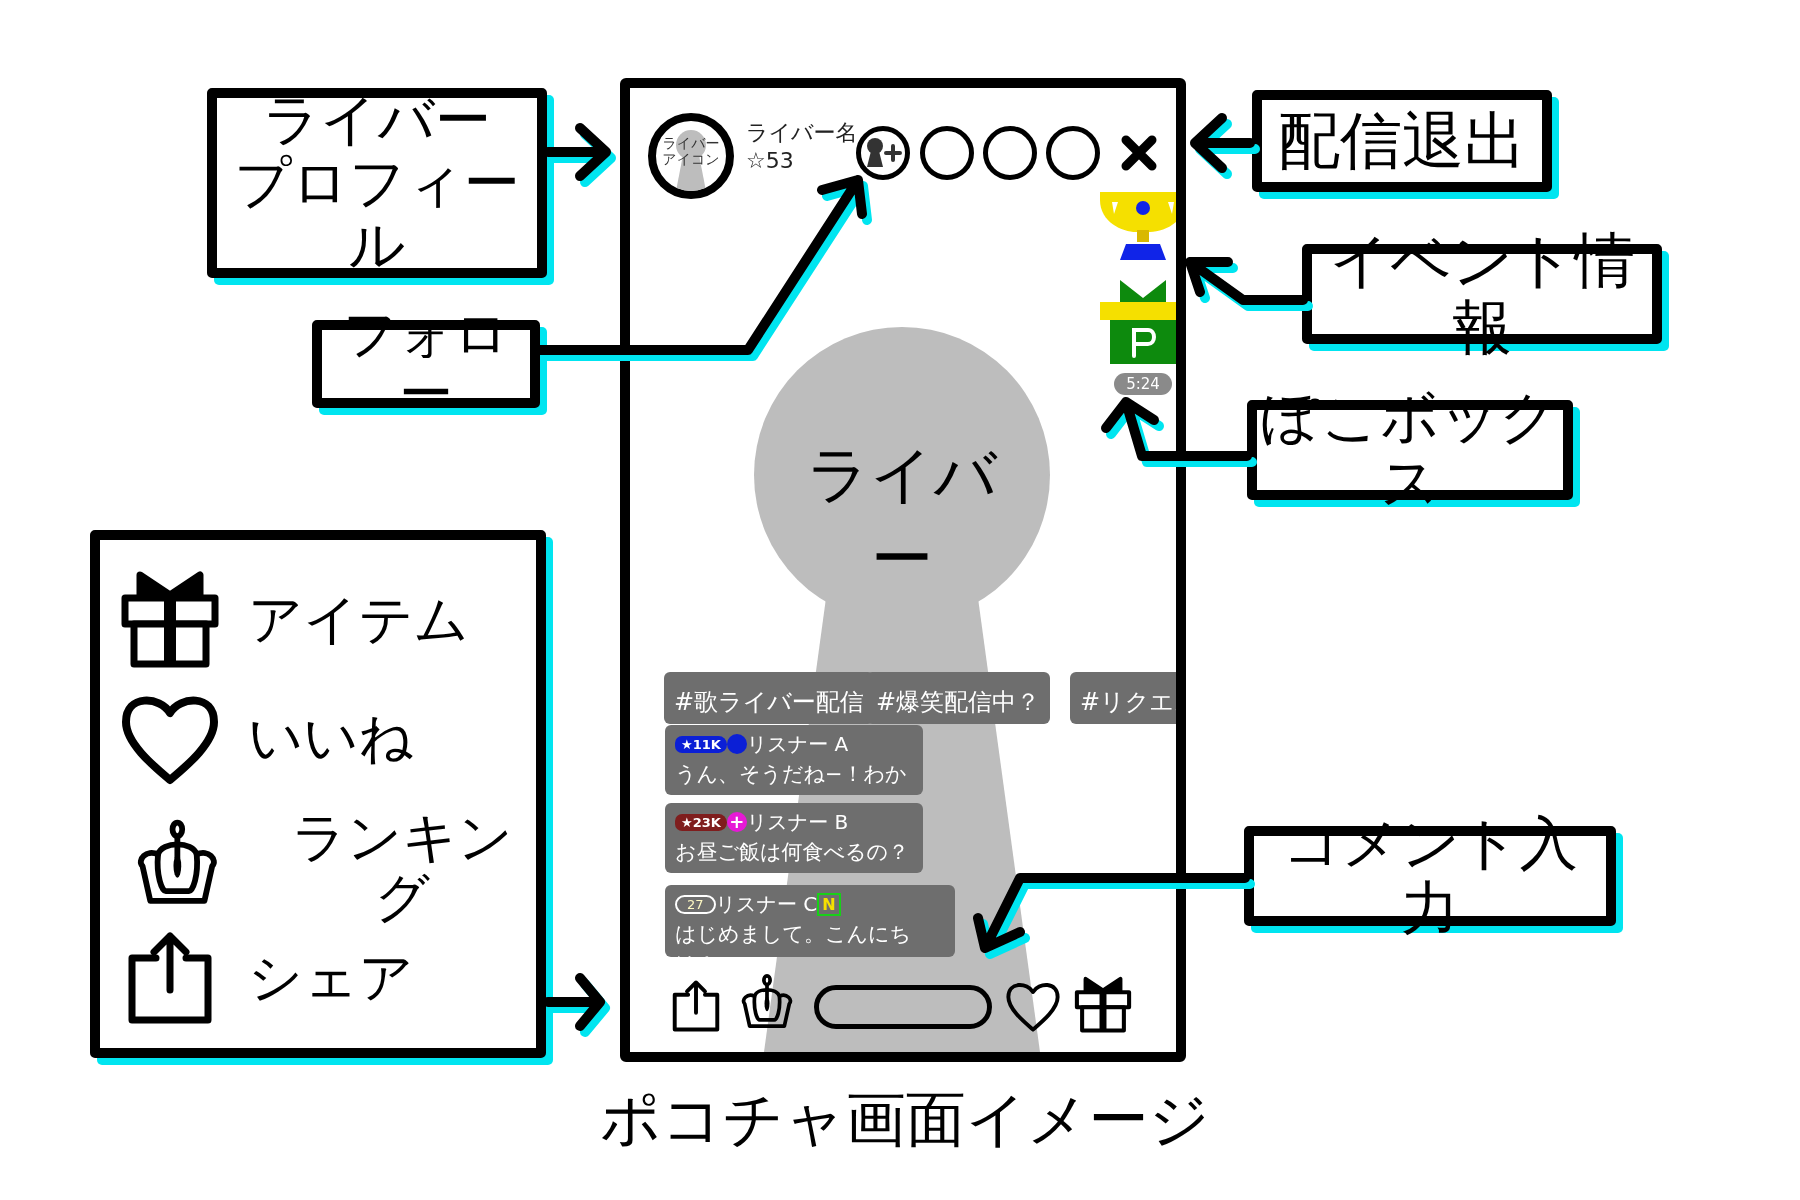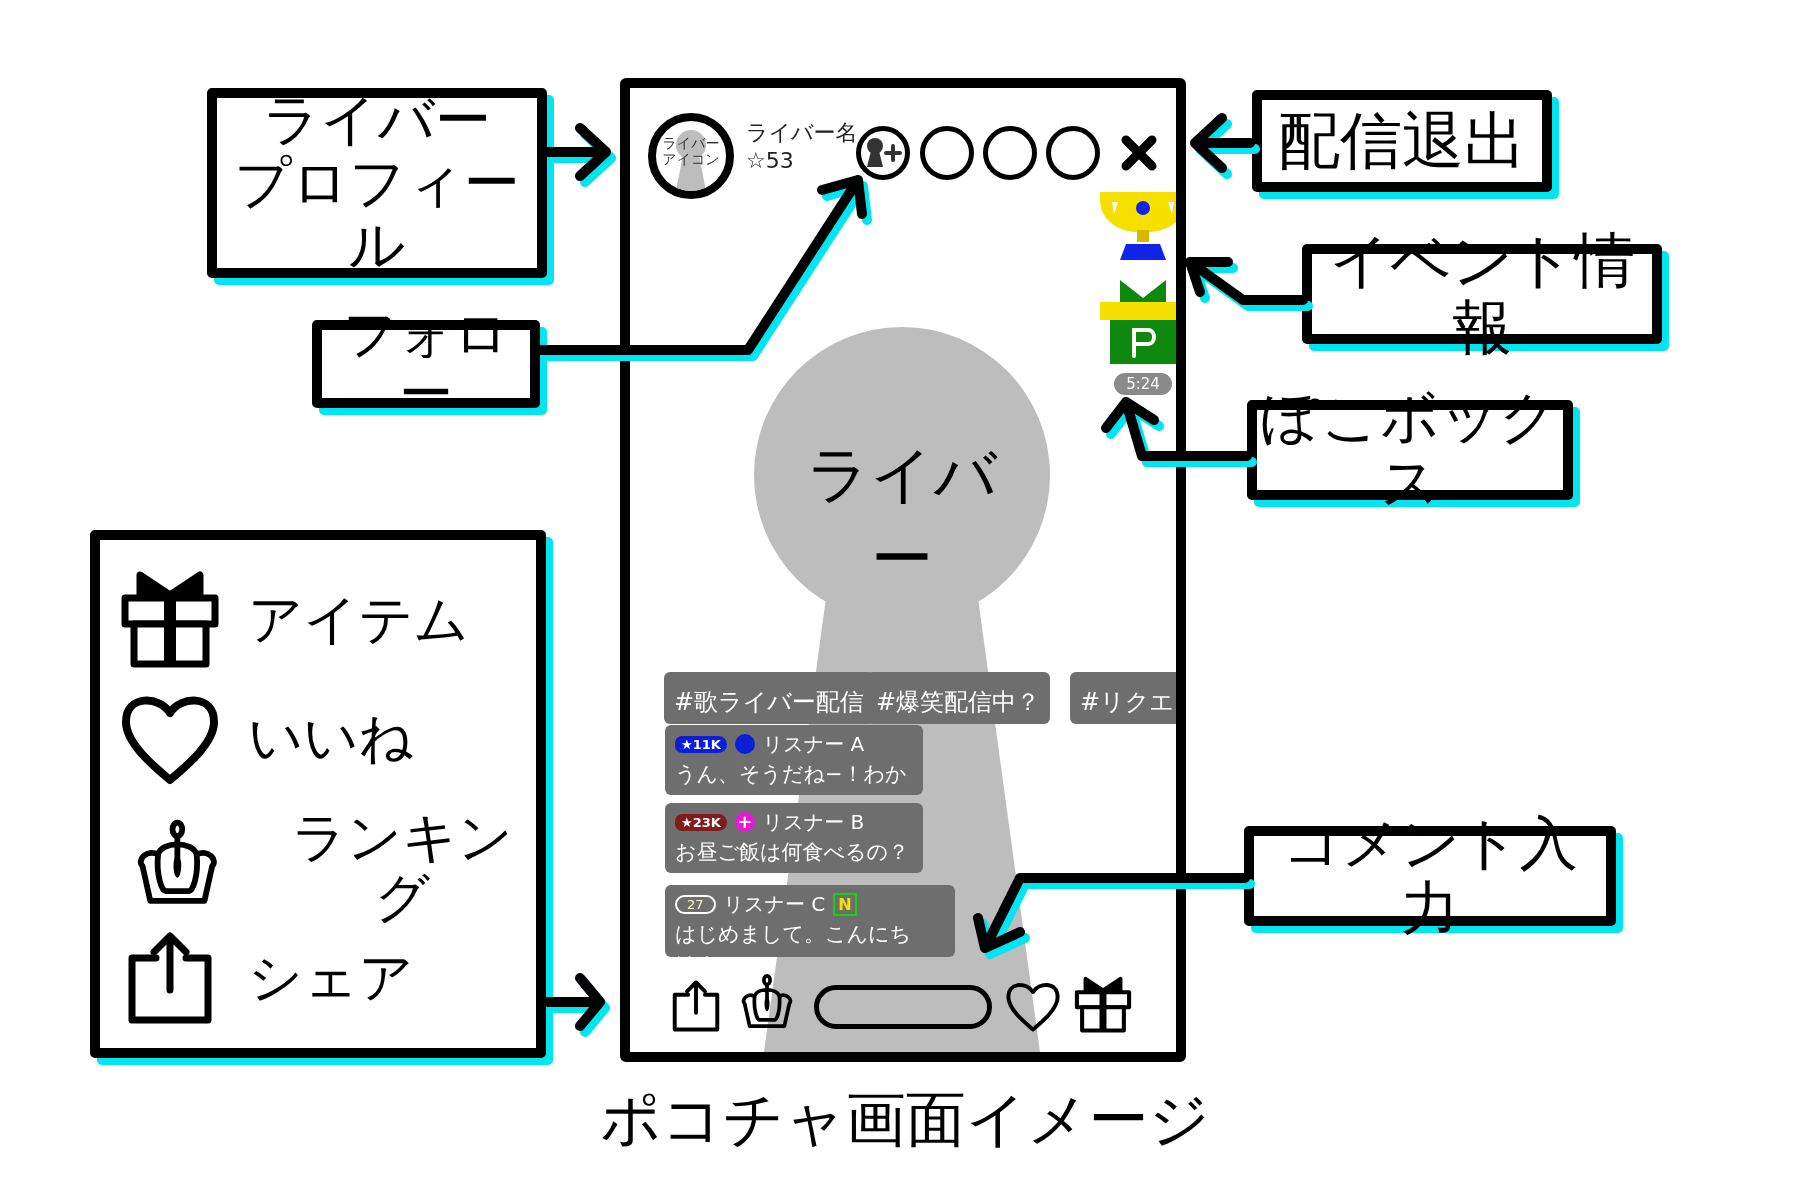--- a/index.html
+++ b/index.html
@@ -17,21 +17,21 @@
     overflow: hidden;
   }
   .chip {
     position: absolute; background: #6e6e6e; color: #fff; border-radius: 6px;
     font-size: 24px; height: 28px; line-height: 36px; padding: 12px 10px; white-space: nowrap;
   }
   .comment {
     position: absolute; background: #6e6e6e; color: #fff; border-radius: 6px;
     padding: 4px 10px 6px 10px; box-sizing: border-box;
   }
-  .comment .line1 { font-size: 20px; display: flex; align-items: center; gap: 8px; height: 30px; }
+  .comment .line1 { font-size: 20px; display: flex; align-items: center; height: 30px; }
   .comment .line2 { font-size: 21px; height: 30px; line-height: 30px; }
   .badge { font-size: 13px; font-weight: bold; color: #fff; border-radius: 10px 12px 12px 10px; padding: 1px 6px; }
   .legend-row { position: absolute; left: 0; display: flex; align-items: center; }
   .legend-row .txt { font-size: 54px; margin-left: 28px; }
 </style>
 </head>
 <body>
 
 <svg class="abs" style="left:0;top:0;z-index:5" width="1800" height="1200">
   <defs>
@@ -216,13 +216,13 @@
   <svg class="abs" style="left:444px;top:888px;" width="58" height="58" viewBox="0 0 100 100">
     <g stroke="#000" stroke-width="7" fill="#fff" stroke-linejoin="round">
       <path d="M20 5 L50 25 L80 5 L80 28 L20 28 Z" fill="#000"></path>
       <rect x="5" y="28" width="90" height="26"></rect>
       <rect x="14" y="54" width="72" height="40"></rect>
     </g>
     <rect x="44" y="28" width="12" height="66" fill="#000"></rect>
   </svg>
 </div>
 
-<div class="abs" style="left:600px;top:1080px;width:610px;text-align:right;font-size:60px;">ポコチャ画面イメージ</div>
+<div class="abs" style="left:600px;top:1080px;width:610px;text-align:left;font-size:60px;">ポコチャ画面イメージ</div>
 
 </body></html>

